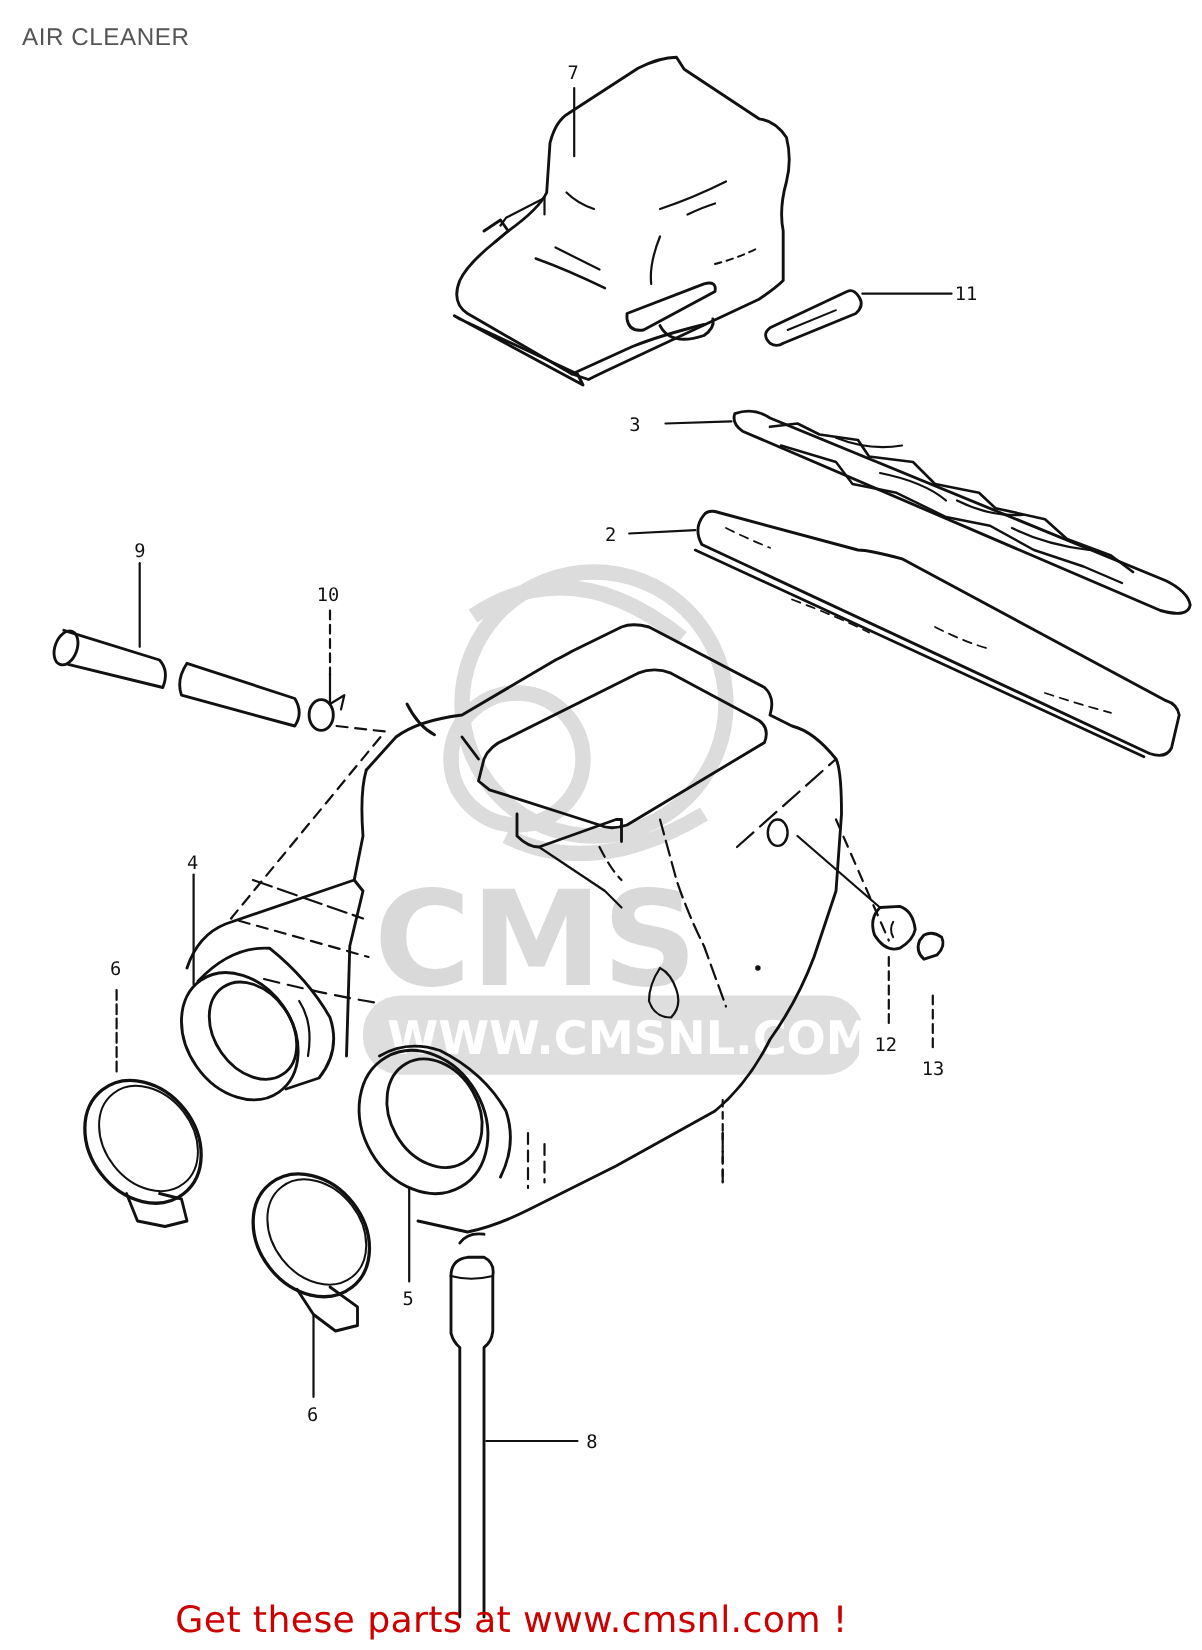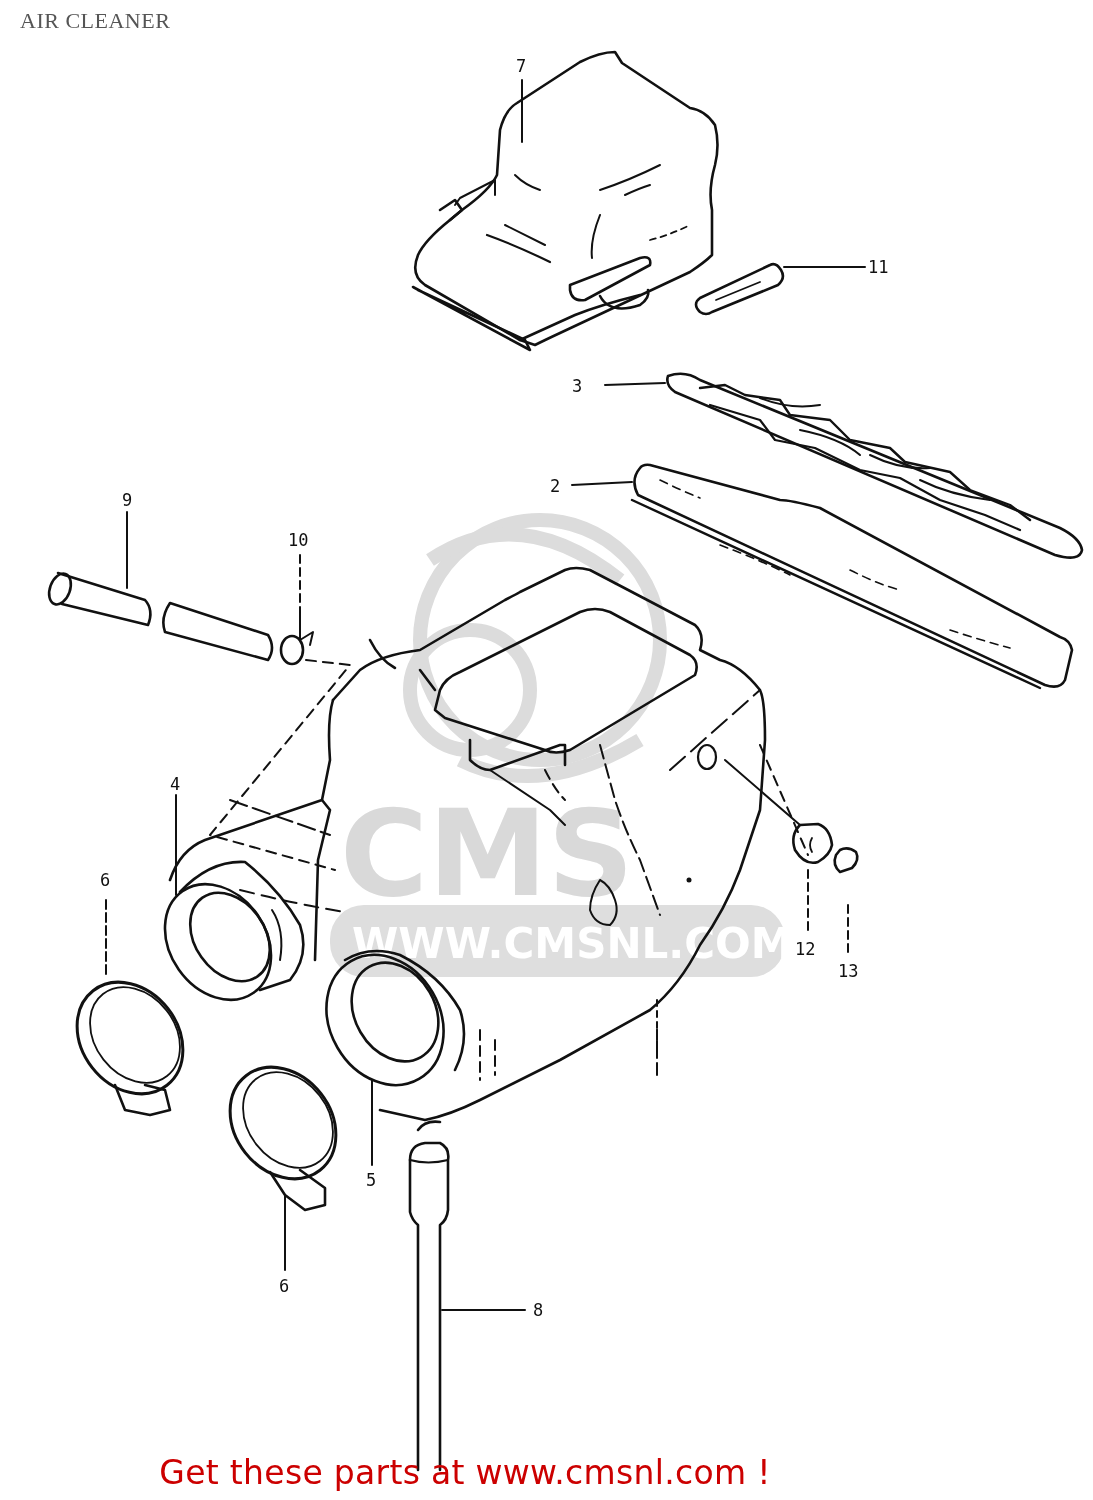--- a/index.html
+++ b/index.html
@@ -1,17 +1,17 @@
 <!DOCTYPE html>
 <html><head>
   <meta charset="utf-8">
   <style>
     html, body { margin: 0; padding: 0; background: #ffffff; }
     body { width: 1093px; height: 1500px; position: relative; overflow: hidden; font-family: "DejaVu Sans", sans-serif; }
-    .page-title { position: absolute; left: 20px; top: 8px; font-size: 22px; color: #555555; letter-spacing: 0.5px; font-family: Liberation Serif, serif; }
+    .page-title { position: absolute; left: 20px; top: 21px; font-size: 22px; color: #555555; letter-spacing: 0.5px; font-family: Liberation Sans, sans-serif; }
     .diagram { position: absolute; left: 0; top: 0; width: 1093px; height: 1500px; }
     .callout { font-family: "DejaVu Sans Mono", monospace; font-size: 17px; fill: #111111; }
     .footer-link { position: absolute; left: 0; width: 930px; top: 1453px; text-align: center; font-size: 33px; color: #cc0000; font-family: "DejaVu Sans", sans-serif; letter-spacing: 0.3px; text-decoration: none; }
     .watermark-text { font-family: "DejaVu Sans", sans-serif; font-weight: bold; fill: #d9d9d9; }
   </style>
 </head>
 <body>
 
 <div class="page-title">AIR CLEANER</div>
 

